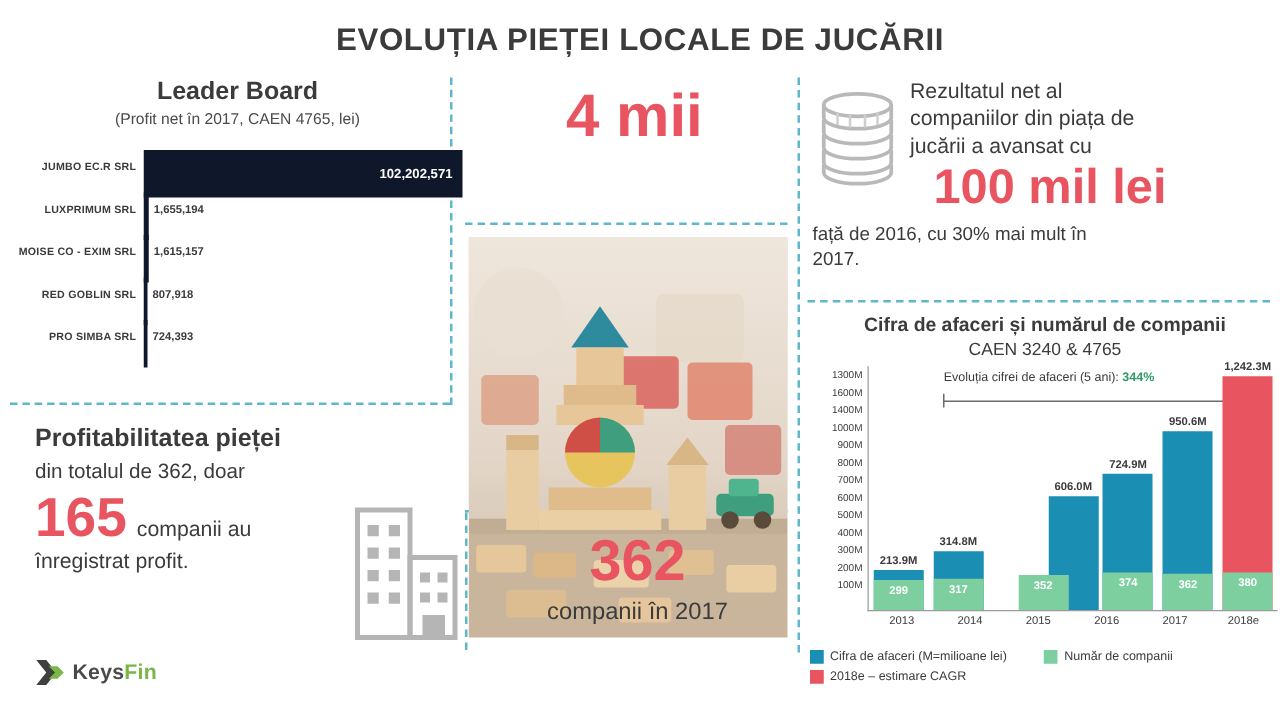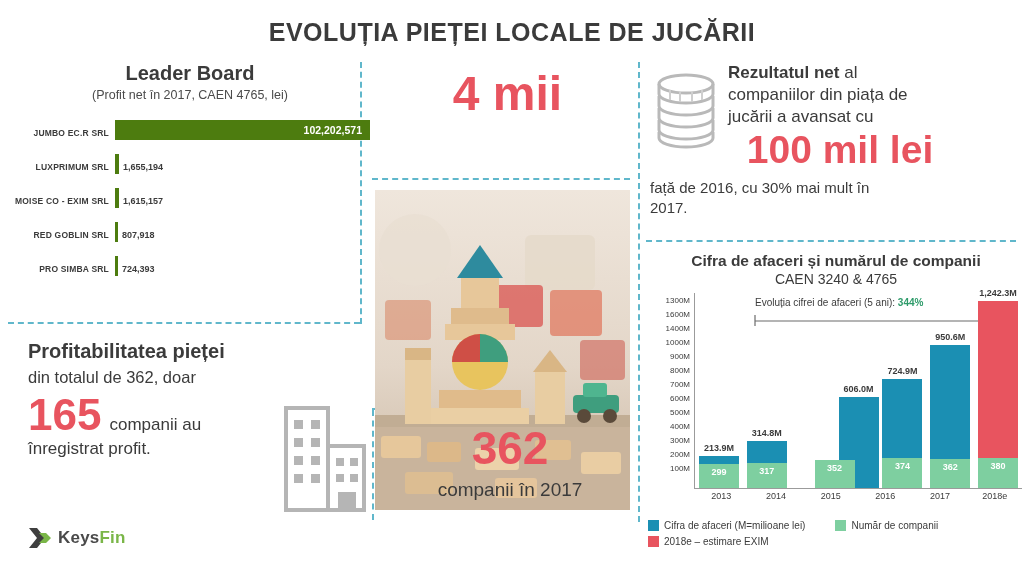--- a/index.html
+++ b/index.html
@@ -35,21 +35,21 @@
   .lb h2 { margin:0; text-align:center; font-size:20px; font-weight:bold; color:#3b3b3b; }
   .lb .sub { text-align:center; font-size:12.5px; margin-top:3px; color:#4a4a4a; }
   .lb-rows { margin-top:14px; }
   .lb-row { display:flex; align-items:center; height:34px; }
   .lb-label {
     width:105px; text-align:right; padding-right:6px;
     font-size:8.5px; font-weight:bold; color:#3b3b3b; letter-spacing:.2px;
   }
   .lb-barwrap { flex:1; position:relative; height:26px; }
   .lb-bar {
-    background:#4d7c0f; height:20px; position:relative;
+    background:#0f172a; height:38px; position:relative;
     display:flex; align-items:center; justify-content:flex-end;
   }
   .lb-bar .val-in {
     color:#ffffff; font-size:10.5px; font-weight:bold; padding-right:8px;
   }
   .lb-val-out {
     position:absolute; top:50%; transform:translateY(-50%);
     font-size:9px; font-weight:bold; color:#3b3b3b;
   }
 
@@ -62,21 +62,21 @@
   .photo {
     position:absolute; left:375px; top:190px; width:255px; height:320px;
     overflow:hidden;
     background:#d9cfc4;
   }
   .photo svg { display:block; }
 
   
   .rez { position:absolute; left:650px; top:62px; width:370px; }
   .rez .txt { margin-left:78px; font-size:17px; line-height:1.28; color:#3b3b3b; }
-  .rez .txt b { font-weight:bold; }
+  .rez .txt b { font-weight:normal; }
   .rez .big { margin-left:10px; font-size:39px; font-weight:bold; color:#e8545f; line-height:1.1; margin-top:2px; text-align:center;}
   .rez .after { font-size:15px; margin-top:6px; color:#3b3b3b; line-height:1.3; }
   .coins { position:absolute; left:0px; top:10px; width:72px; height:78px; }
 
   
   .prof { position:absolute; left:28px; top:340px; width:300px; }
   .prof h3 { margin:0; font-size:20px; font-weight:bold; color:#3b3b3b; }
   .prof .l2 { font-size:16.5px; margin-top:5px; color:#3b3b3b; }
   .prof .row3 { display:flex; align-items:baseline; margin-top:6px; }
   .prof .num { font-size:44px; font-weight:bold; color:#e8545f; line-height:1; }
@@ -443,21 +443,21 @@
           <span>Cifra de afaceri (M=milioane lei)</span>
         </span>
         <span class="item">
           <span class="swatch" style="background:#7ecfa0;"></span>
           <span>Număr de companii</span>
         </span>
       </div>
       <div class="lrow">
         <span class="item">
           <span class="swatch" style="background:#e8545f;"></span>
-          <span>2018e – estimare EXIM</span>
+          <span>2018e – estimare CAGR</span>
         </span>
       </div>
     </div>
   </div>
 
   <div class="logo">
     <svg class="mark" viewBox="0 0 24 22">
       <polygon points="1,1 9,1 17,11 9,21 1,21 9,11" fill="#3f3f3f"></polygon>
       <polygon points="11,6 18,6 23,11 18,16 11,16 16,11" fill="#7ab648"></polygon>
     </svg>

